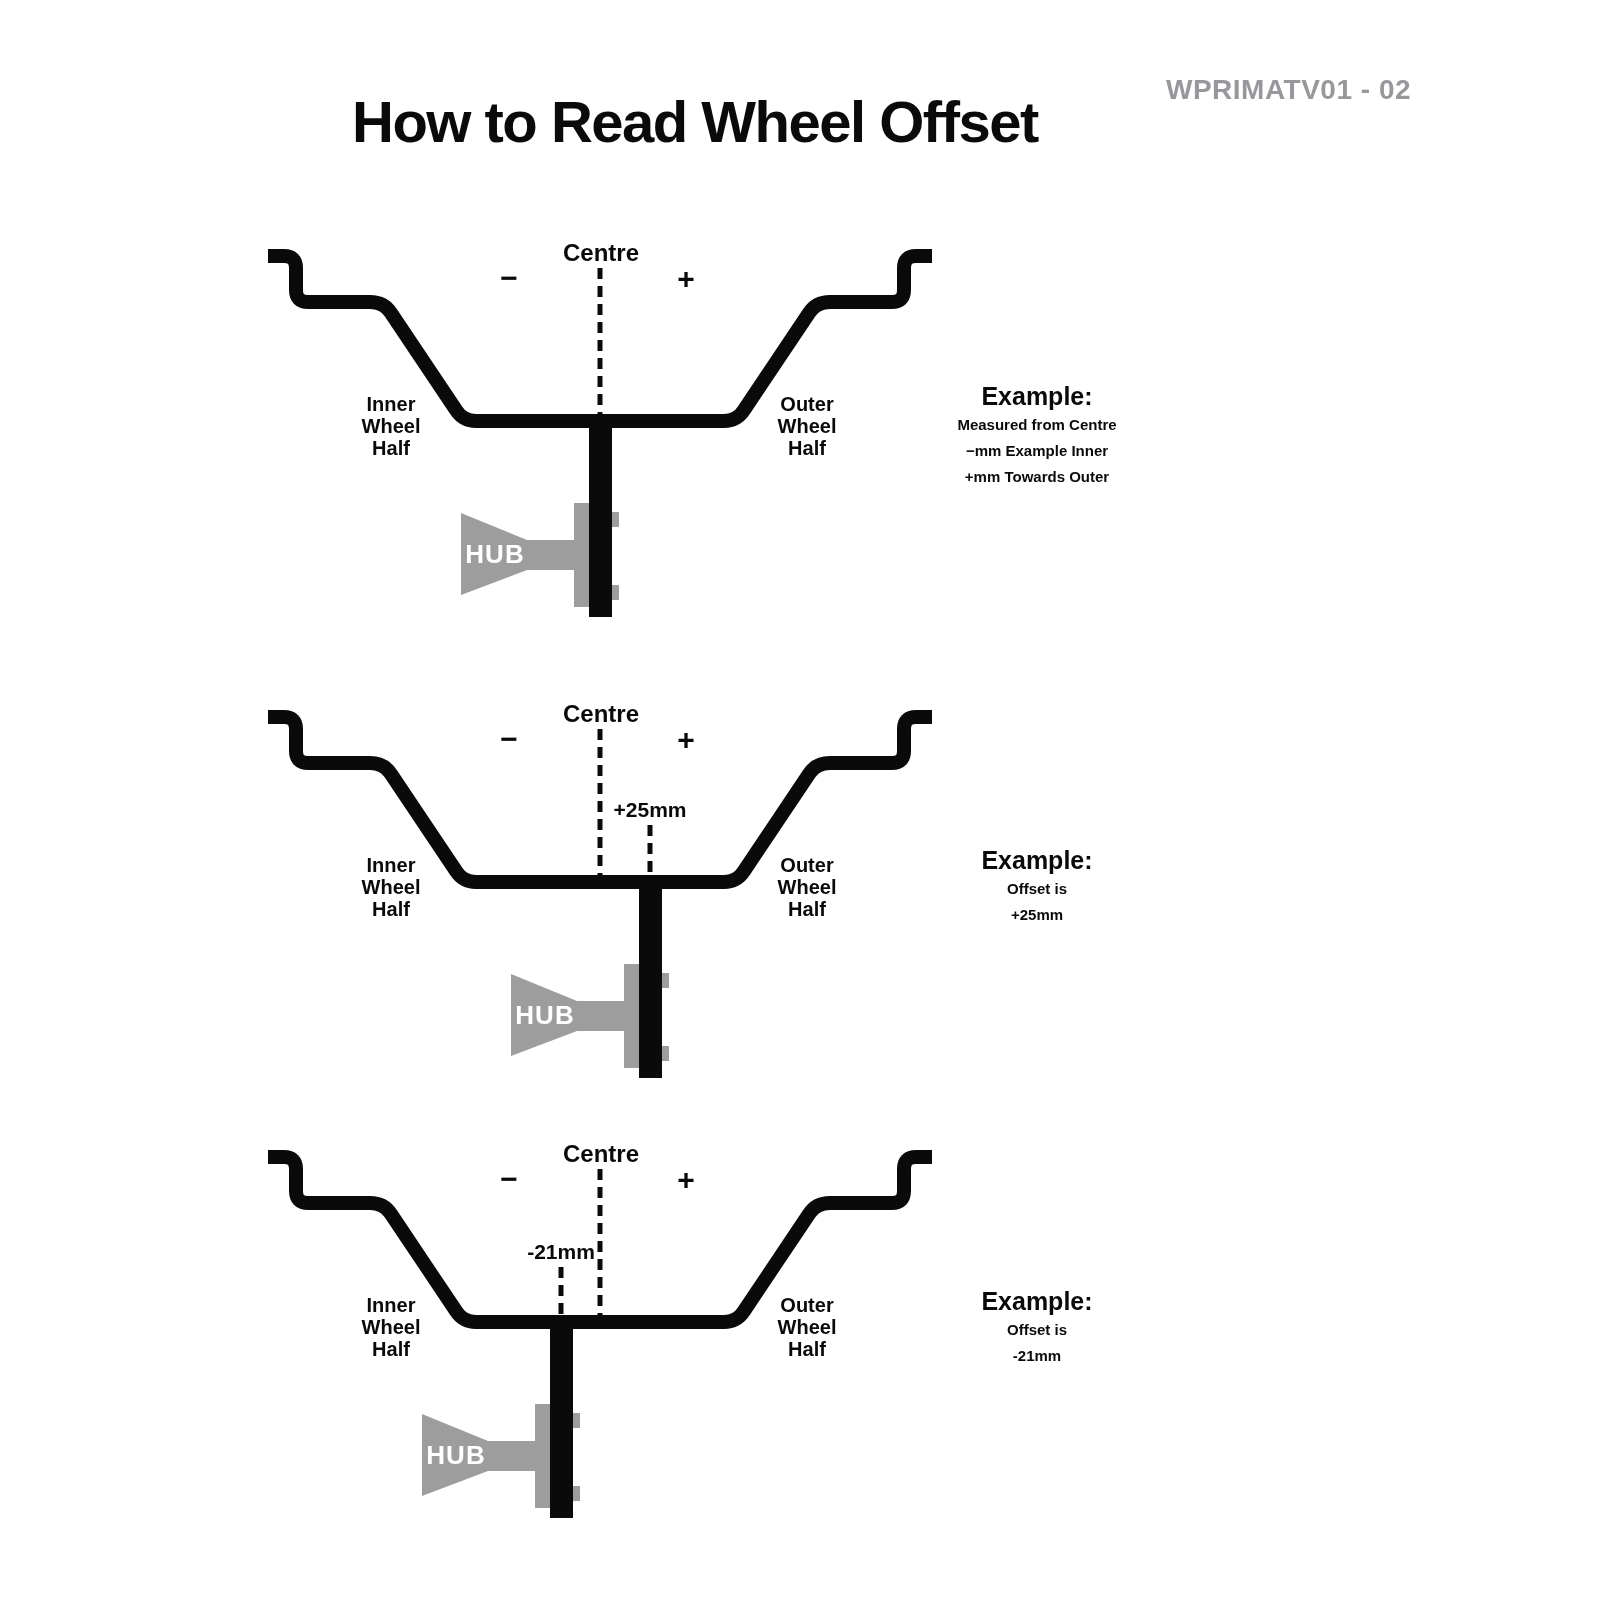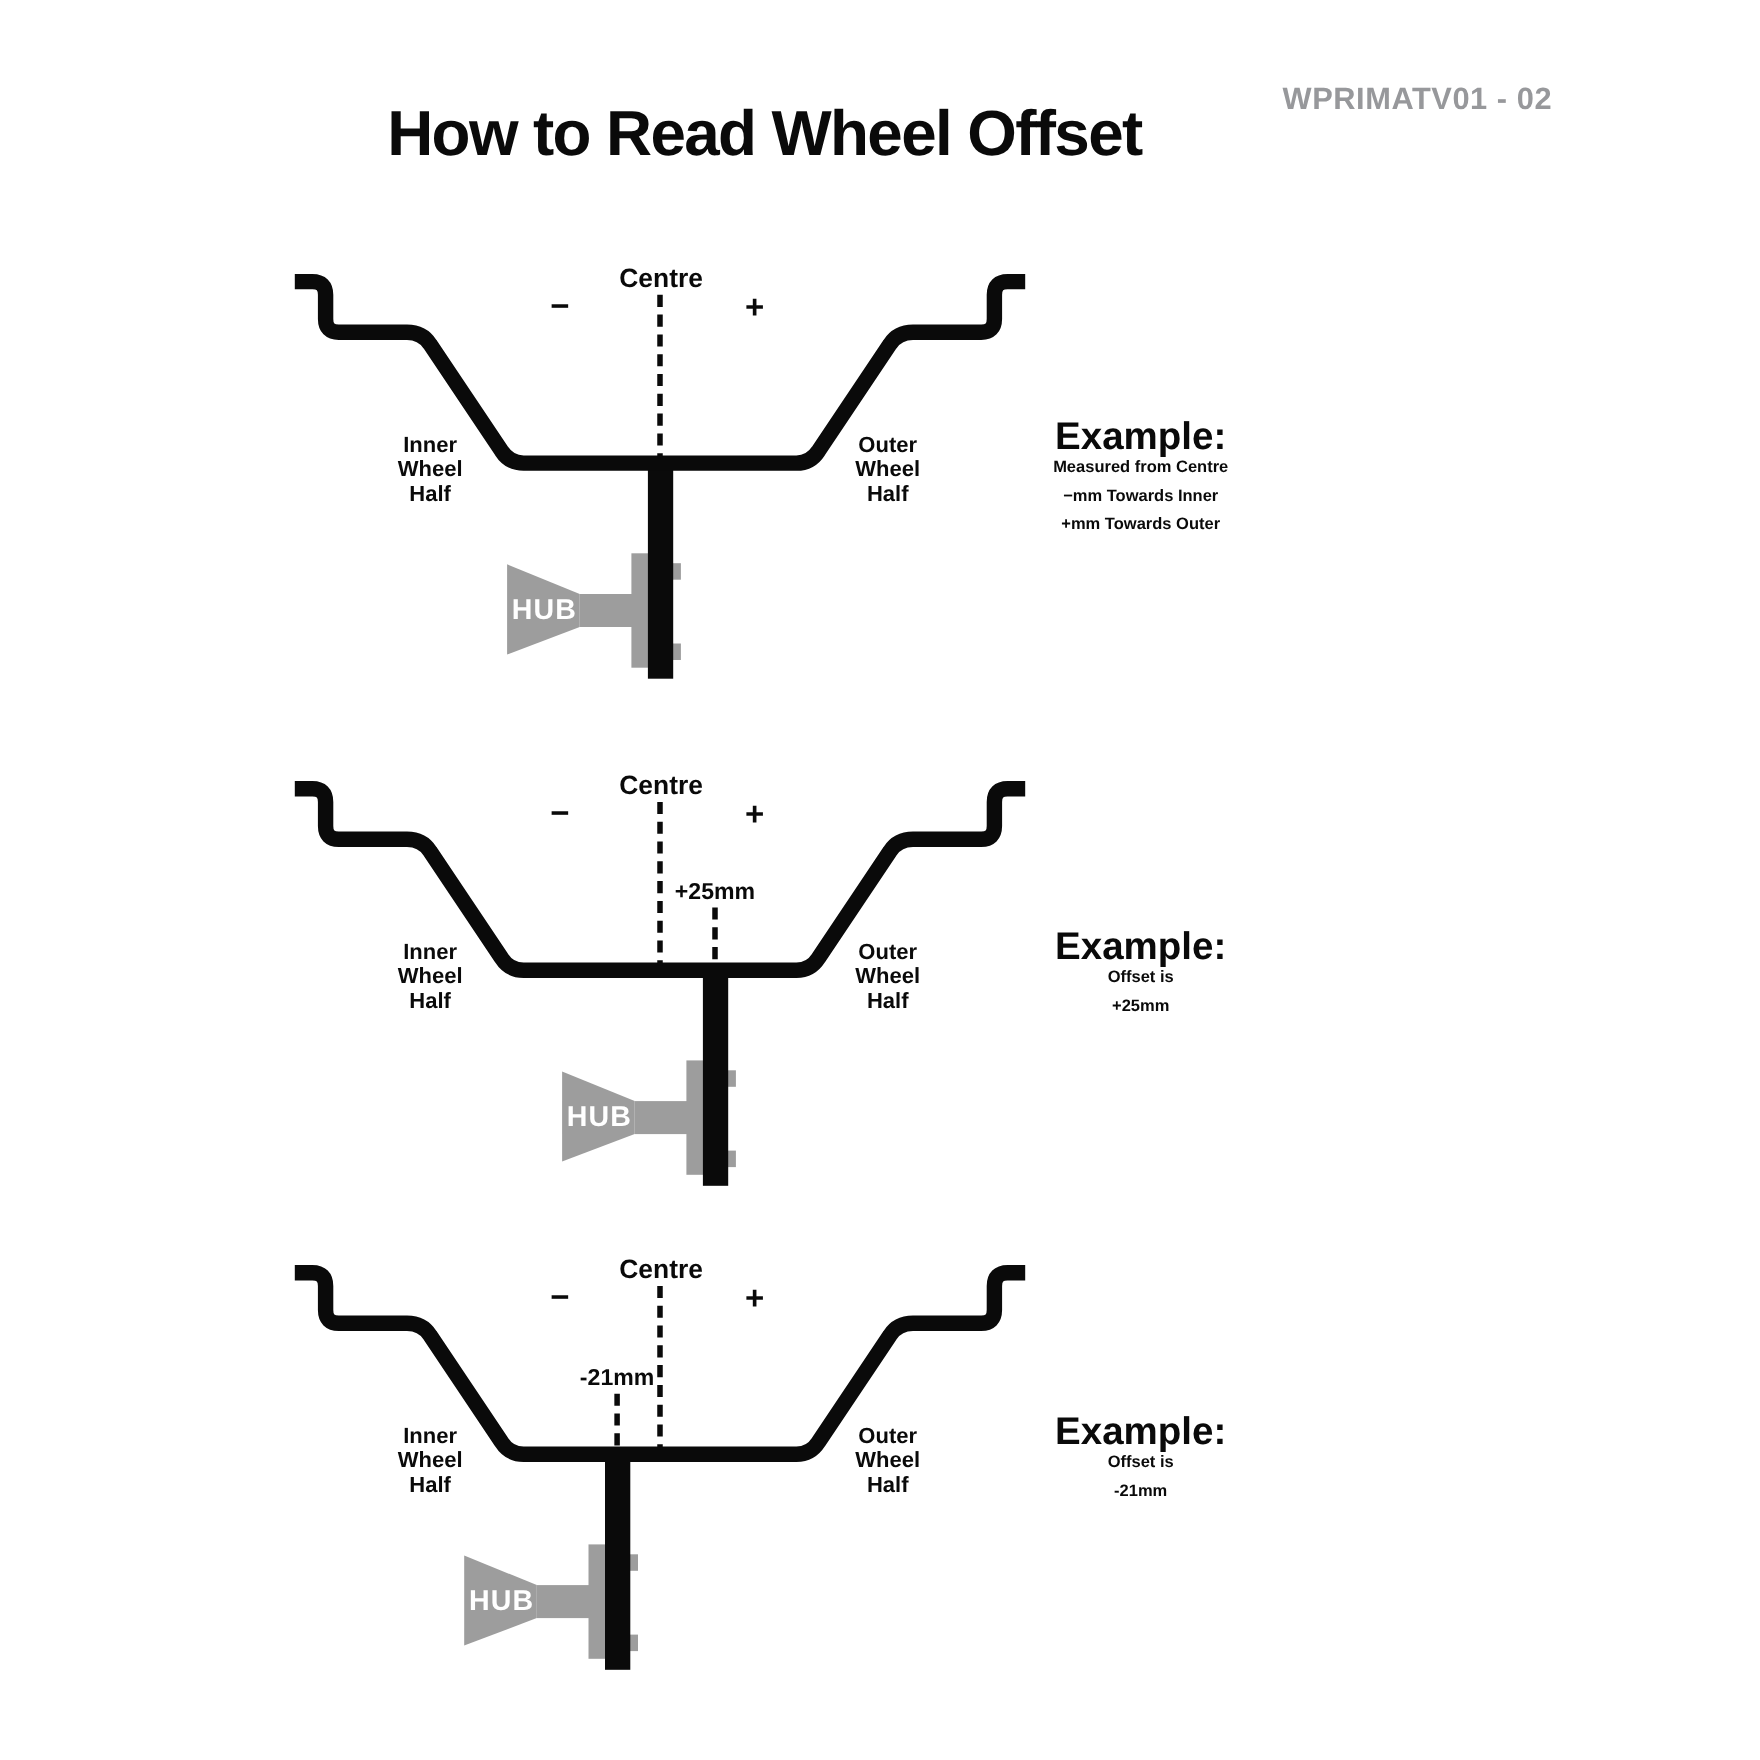--- a/index.html
+++ b/index.html
@@ -49,21 +49,21 @@
     position: absolute;
     left: 793px;
     width: 400px;
     text-align: center;
     color: #0a0a0a;
   }
   .example.e1 { top: 381px; }
   .example.e2 { top: 845px; }
   .example.e3 { top: 1286px; }
   .example .heading {
-    font-size: 35px;
+    font-size: 25px;
     font-weight: bold;
     line-height: 31px;
   }
   .example .line {
     font-size: 15px;
     font-weight: bold;
     line-height: 26px;
   }
   svg text {
     font-family: "Liberation Sans", sans-serif;
@@ -164,21 +164,21 @@
     <g>
       <text x="553" y="171" font-size="20" text-anchor="middle">Outer</text>
       <text x="553" y="193" font-size="20" text-anchor="middle">Wheel</text>
       <text x="553" y="215" font-size="20" text-anchor="middle">Half</text>
     </g>
   </svg>
 
   <div class="example e1">
     <div class="heading">Example:</div>
     <div class="line">Measured from Centre</div>
-    <div class="line">−mm Towards Inner</div>
+    <div class="line">−mm Example Inner</div>
     <div class="line">+mm Towards Outer</div>
   </div>
 
   <div class="example e2">
     <div class="heading">Example:</div>
     <div class="line">Offset is</div>
     <div class="line">+25mm</div>
   </div>
 
   <div class="example e3">

